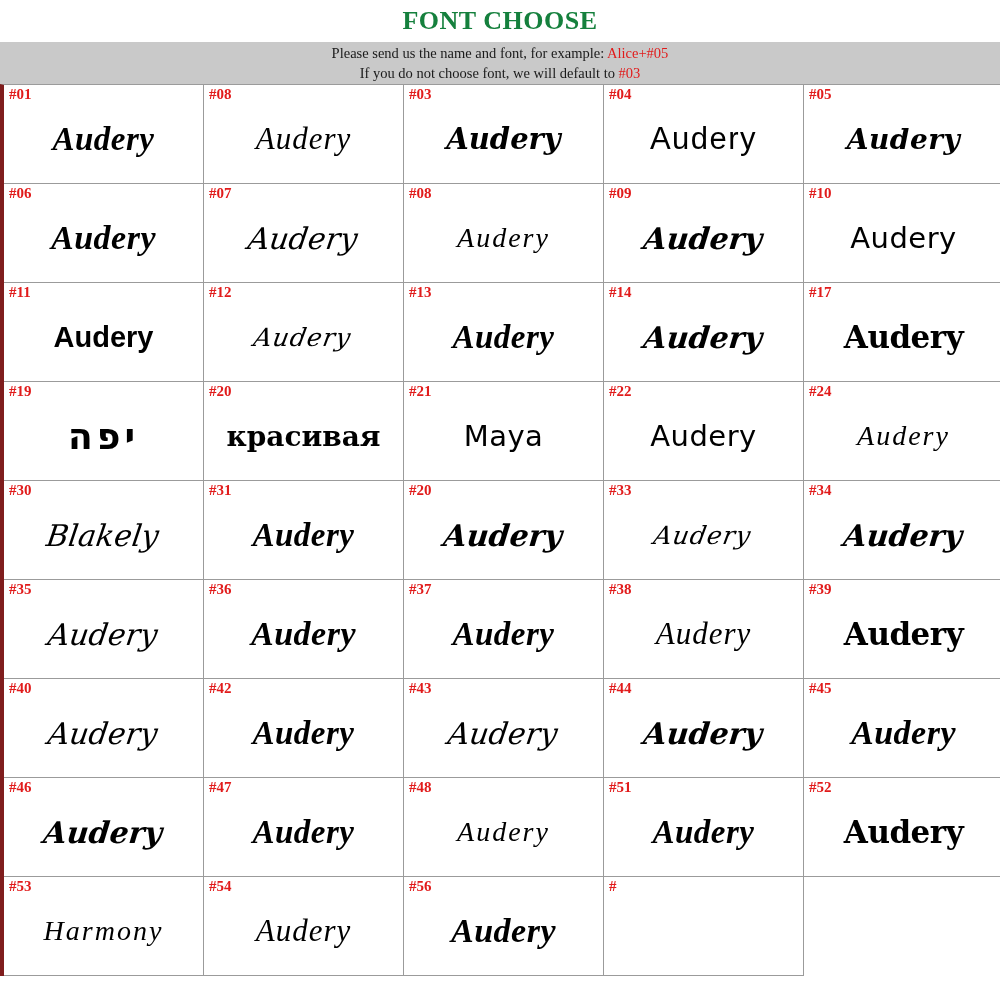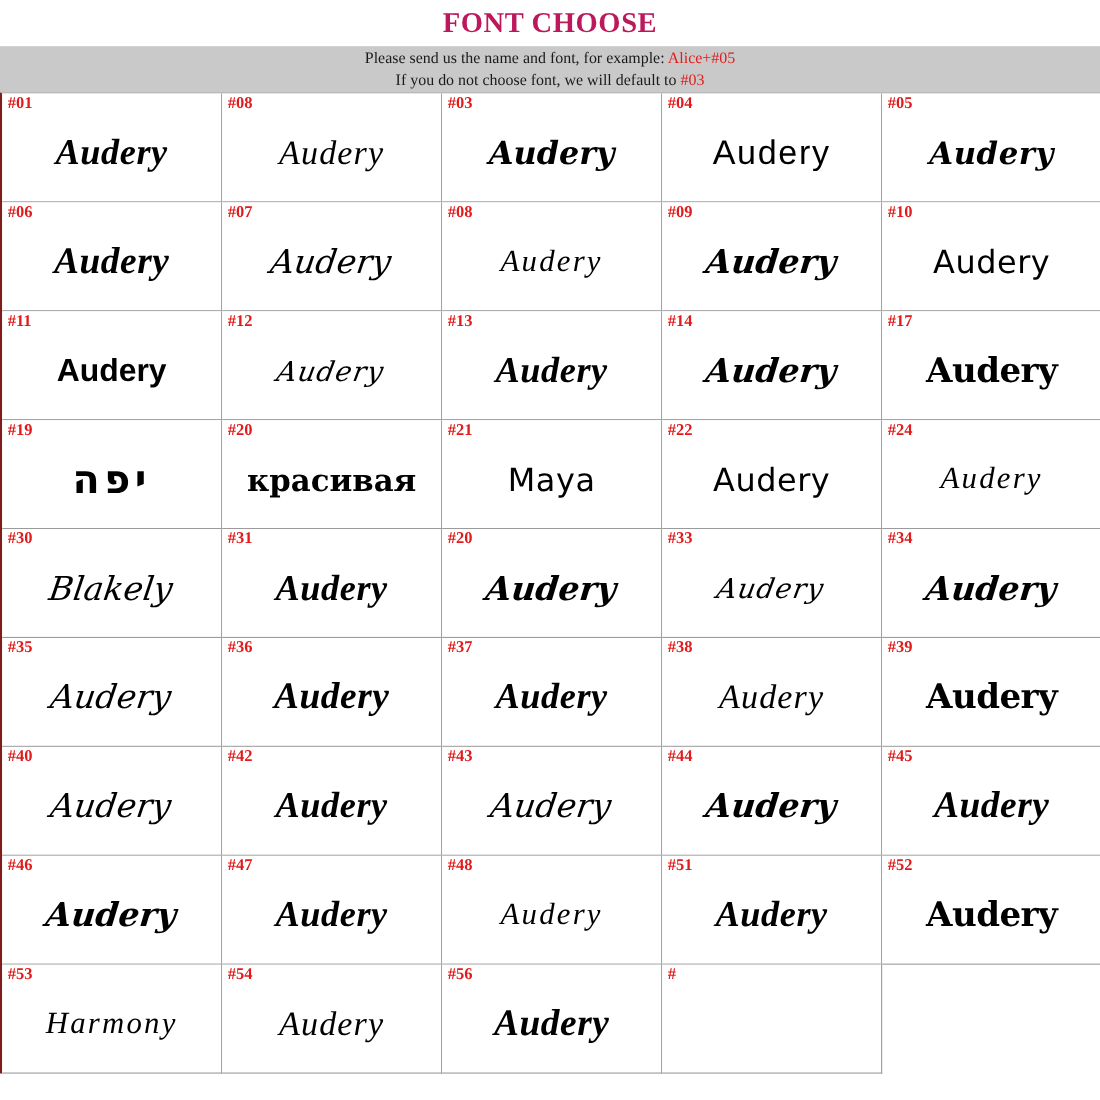--- a/index.html
+++ b/index.html
@@ -20,21 +20,21 @@
     background: #ffffff;
   }
   .title-bar {
     height: 42px;
     background: #ffffff;
     display: flex;
     align-items: center;
     justify-content: center;
   }
   .title {
-    color: #be185d;
+    color: #15803d;
     font-family: "Liberation Serif", serif;
     font-weight: bold;
     font-size: 26px;
     letter-spacing: 0.5px;
   }
   .notice {
     background: #c9c9c9;
     height: 42px;
     display: flex;
     flex-direction: column;
@@ -50,21 +50,21 @@
     line-height: 1.25;
   }
   .hl {
     color: #e11b1b;
   }
   .grid {
     display: grid;
     grid-template-columns: repeat(5, 200px);
     grid-auto-rows: 99px;
     border-top: 1px solid #9b9b9b;
-    border-left: 2px solid #7f1d1d;
+    border-left: 4px solid #7f1d1d;
     width: 1000px;
     box-sizing: border-box;
   }
   .cell {
     position: relative;
     border-right: 1px solid #9b9b9b;
     border-bottom: 1px solid #9b9b9b;
     box-sizing: border-box;
     overflow: hidden;
     background: #fff;

